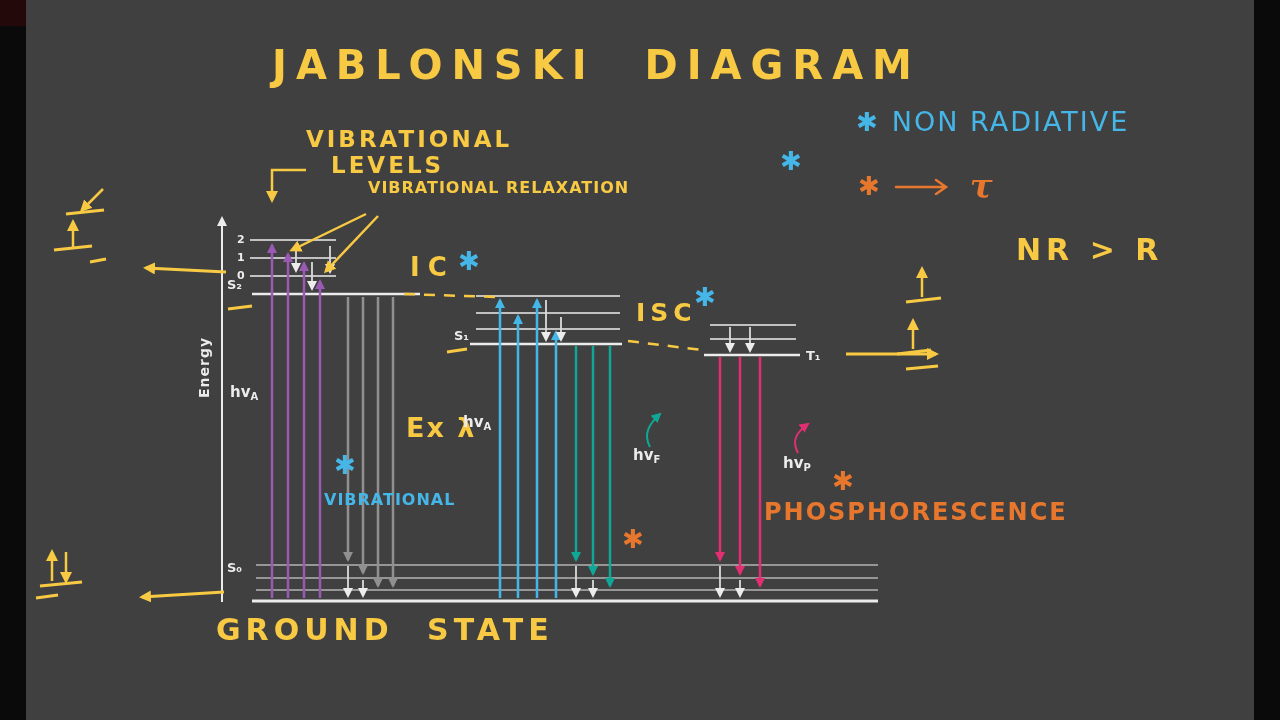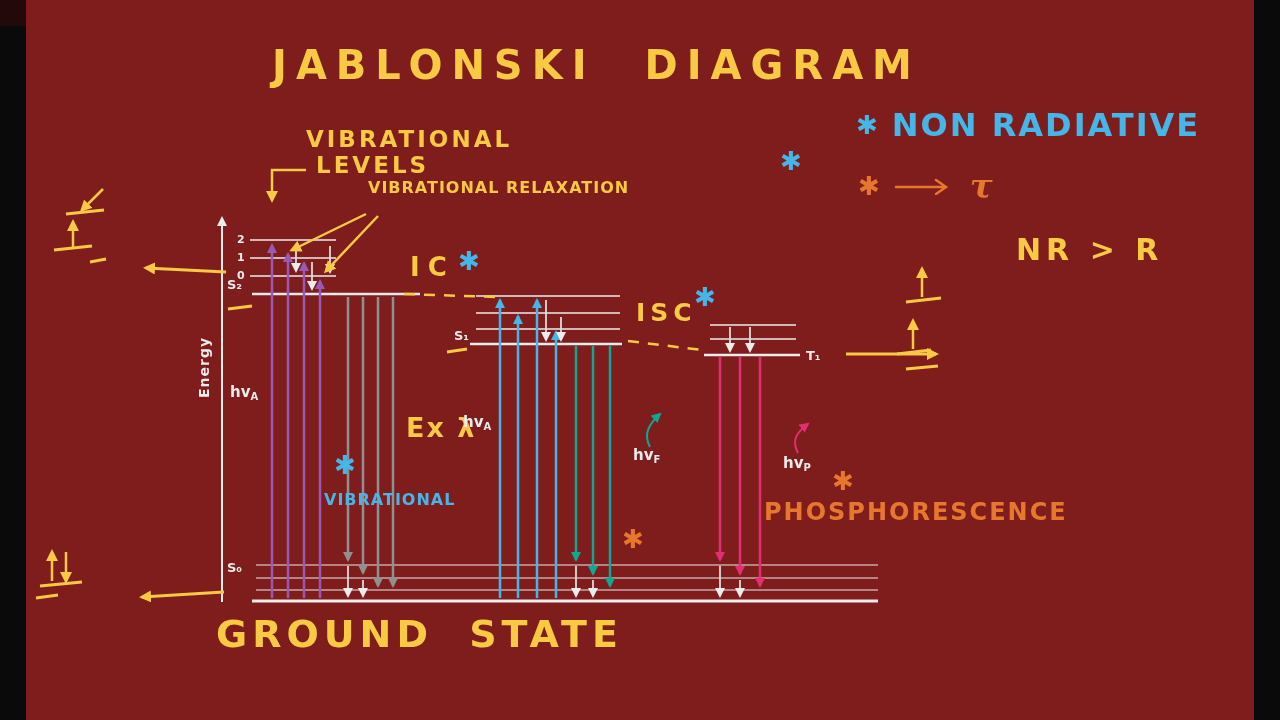--- a/index.html
+++ b/index.html
@@ -1,43 +1,43 @@
 <!DOCTYPE html>
 <html><head>
 <meta charset="utf-8">
 <style>
   *{margin:0;padding:0;box-sizing:border-box}
   html,body{background:#000;font-family:"DejaVu Sans",sans-serif}
-  .stage{position:relative;width:1280px;height:720px;background:#7f1d1d;overflow:hidden}
+  .stage{position:relative;width:1280px;height:720px;background:#404040;overflow:hidden}
   .bar{position:absolute;top:0;bottom:0;width:26px;background:#0a0a0a;z-index:3}
   .bar.left{left:0}.bar.right{right:0}
   .corner{position:absolute;left:0;top:0;width:26px;height:26px;background:#23090a;z-index:4}
   svg.overlay{position:absolute;left:0;top:0;z-index:1}
   .lbl{position:absolute;z-index:2;white-space:nowrap;font-weight:700}
   .yellow{color:#f8c942}
   .blue{color:#45b6e8}
   .orange{color:#e8772e}
   .white{color:#ececec}
   .title{font-size:40px;letter-spacing:9px;word-spacing:26px}
   .legend-row{display:flex;align-items:center;gap:14px}
-  .legend-text{font-size:32px;letter-spacing:2px;font-weight:700}
+  .legend-text{font-size:27px;letter-spacing:2px;font-weight:400}
   .ast{font-size:26px;line-height:1}
   .nrr{font-size:30px;letter-spacing:5px}
   .energy{font-size:14px;letter-spacing:1px;transform:rotate(-90deg);transform-origin:left top}
   .state{font-size:13px}
   .vibnum{font-size:11px}
   .note{font-size:23px;letter-spacing:3px}
   .note-sm{font-size:16px;letter-spacing:1px}
   .ic{font-size:26px;letter-spacing:8px}
   .isc{font-size:25px;letter-spacing:5px}
   .hv{font-size:15px}
   .sub{font-size:10px;vertical-align:-3px}
   .exl{font-size:27px;letter-spacing:2px}
   .emis{font-size:24px;letter-spacing:2px}
-  .ground{font-size:38px;letter-spacing:5px;word-spacing:18px}
+  .ground{font-size:30px;letter-spacing:5px;word-spacing:18px}
   .tau{font-family:"DejaVu Serif",serif;font-style:italic;font-size:34px;font-weight:700}
 </style>
 </head>
 <body>
 
 <div class="stage">
   <div class="bar left"></div>
   <div class="bar right"></div>
   <div class="corner"></div>
 
@@ -211,21 +211,21 @@
   <div class="lbl white state" style="left:227px;top:277px">S₂</div>
   <div class="lbl white state" style="left:454px;top:328px">S₁</div>
   <div class="lbl white state" style="left:806px;top:348px">T₁</div>
   <div class="lbl white state" style="left:227px;top:560px">S₀</div>
   <div class="lbl white vibnum" style="left:237px;top:233px">2</div>
   <div class="lbl white vibnum" style="left:237px;top:251px">1</div>
   <div class="lbl white vibnum" style="left:237px;top:269px">0</div>
 
   <div class="lbl yellow note" style="left:306px;top:126px">
     <div>VIBRATIONAL</div>
-    <div style="margin-left:10px">LEVELS</div>
+    <div style="margin-left:25px">LEVELS</div>
   </div>
   <div class="lbl yellow note-sm" style="left:368px;top:178px">VIBRATIONAL RELAXATION</div>
   <div class="lbl blue ast" style="left:780px;top:148px">✱</div>
 
   <div class="lbl yellow ic" style="left:410px;top:252px">IC</div>
   <div class="lbl blue ast" style="left:458px;top:248px">✱</div>
 
   <div class="lbl yellow isc" style="left:636px;top:298px">ISC</div>
   <div class="lbl blue ast" style="left:694px;top:284px">✱</div>
 

